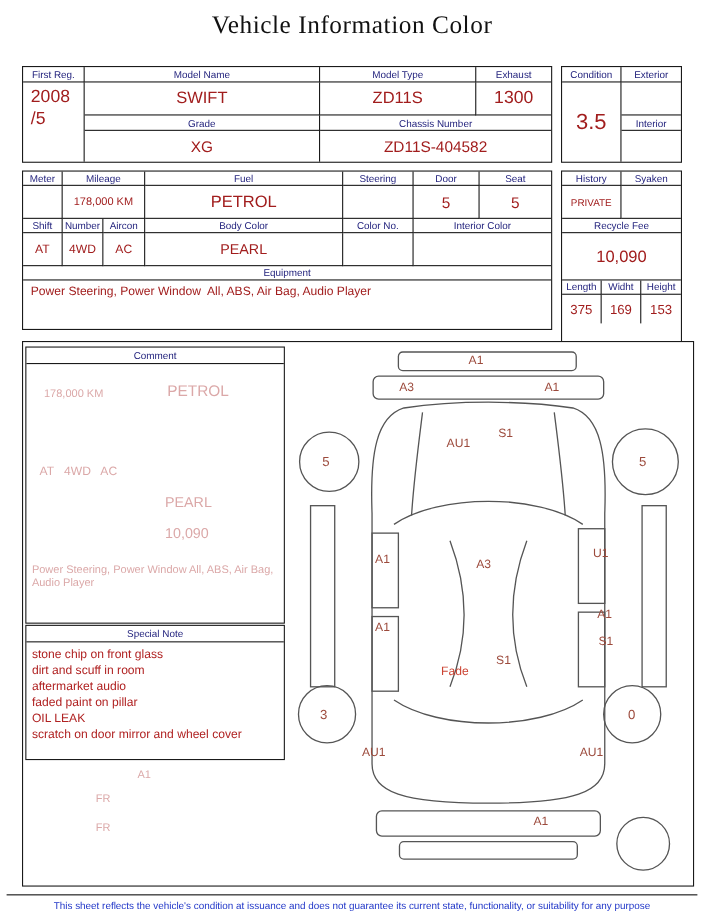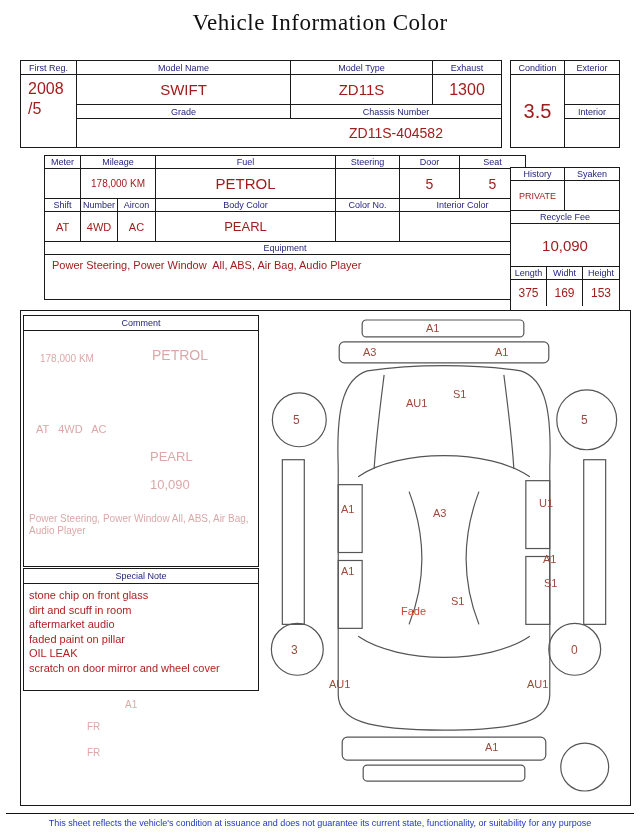--- a/index.html
+++ b/index.html
@@ -15,26 +15,26 @@
   .val{color:#a11d1d;}
   .fs9{font-size:9px;}.fs10{font-size:10px;}.fs11{font-size:11px;}.fs12{font-size:12px;}
   .fs13{font-size:13px;}.fs14{font-size:14px;}.fs15{font-size:15px;}.fs16{font-size:16px;}.fs20{font-size:20px;}
   .gc1{grid-column:1}.gc2{grid-column:2}.gc3{grid-column:3}.gc4{grid-column:4}
   .gc3-5{grid-column:3/5}
   .gr1{grid-row:1}.gr2{grid-row:2}.gr3{grid-row:3}.gr4{grid-row:4}.gr2-5{grid-row:2/5}
   .t1l{left:20px;top:60px;width:482px;height:88px;grid-template-columns:56px 214px 142px auto;grid-template-rows:14px 30px 14px auto;}
   .t1r{left:510px;top:60px;width:110px;height:88px;grid-template-columns:54px auto;grid-template-rows:14px 30px 14px auto;}
   .fr-lines span{display:block;font-size:16px;line-height:20px;}
   .first-reg-val{justify-content:flex-start;align-items:flex-start;padding:4px 0 0 7px;}
-  .t2l{left:20px;top:155px;width:482px;height:145px;margin-left:24px;}
+  .t2l{left:20px;top:155px;width:482px;height:145px;}
   .subA{display:grid;grid-template-columns:36px 75px 180px 64px 60px auto;grid-template-rows:13px 30px;}
   .subB{display:grid;grid-template-columns:36px 37px 38px 180px 64px auto;grid-template-rows:13px 30px;}
   .eq-hdr{height:13px;border-bottom:1px solid #1a1a1a;display:flex;align-items:center;justify-content:center;}
   .eq-val{height:39px;padding:3px 7px;font-size:11px;line-height:14px;white-space:pre-wrap;text-align:left;display:block;}
-  .t2r{left:510px;top:167px;width:110px;height:172px;}
+  .t2r{left:510px;top:155px;width:110px;height:172px;}
   .sub1{display:grid;grid-template-columns:54px auto;grid-template-rows:13px 30px;}
   .rc-hdr{height:13px;border-bottom:1px solid #1a1a1a;display:flex;align-items:center;justify-content:center;}
   .rc-val{height:43px;border-bottom:1px solid #1a1a1a;display:flex;align-items:center;justify-content:center;}
   .sub3h{display:grid;grid-template-columns:36px 36px auto;grid-template-rows:13px;}
   .sub3v{display:grid;grid-template-columns:36px 36px auto;grid-template-rows:26px;}
   .mainbox{position:absolute;left:20px;top:310px;width:611px;height:496px;border:1.5px solid #1a1a1a;background:#fff;}
   .notebox{position:absolute;left:2px;width:236px;border:1px solid #1a1a1a;background:#fff;}
   .commentbox{top:4px;height:252px;}
   .specialbox{top:257px;height:123px;}
   .notebox .bhdr{height:15px;border-bottom:1px solid #1a1a1a;display:flex;align-items:center;justify-content:center;font-size:9px;color:#24247e;}
@@ -69,20 +69,21 @@
         <span>/5</span>
       </div>
     </div>
     <div class="cell val fs15 gc2 gr2">SWIFT</div>
     <div class="cell val fs15 gc3 gr2">ZD11S</div>
     <div class="cell val fs16 gc4 gr2 nbr">1300</div>
 
     <div class="cell hdr gc2 gr3">Grade</div>
     <div class="cell hdr gc3-5 gr3 nbr">Chassis Number</div>
 
+    <div class="cell val fs14 gc2 gr4 nbb">XG</div>
     <div class="cell val fs14 gc3-5 gr4 nbr nbb">ZD11S-404582</div>
   </div>
 
   <div class="tbl grid t1r">
     <div class="cell hdr gc1 gr1">Condition</div>
     <div class="cell hdr gc2 gr1 nbr">Exterior</div>
     <div class="cell val fs20 gc1 gr2-5 nbb">3.5</div>
     <div class="cell val gc2 gr2 nbr"></div>
     <div class="cell hdr gc2 gr3 nbr">Interior</div>
     <div class="cell val gc2 gr4 nbr nbb"></div>

